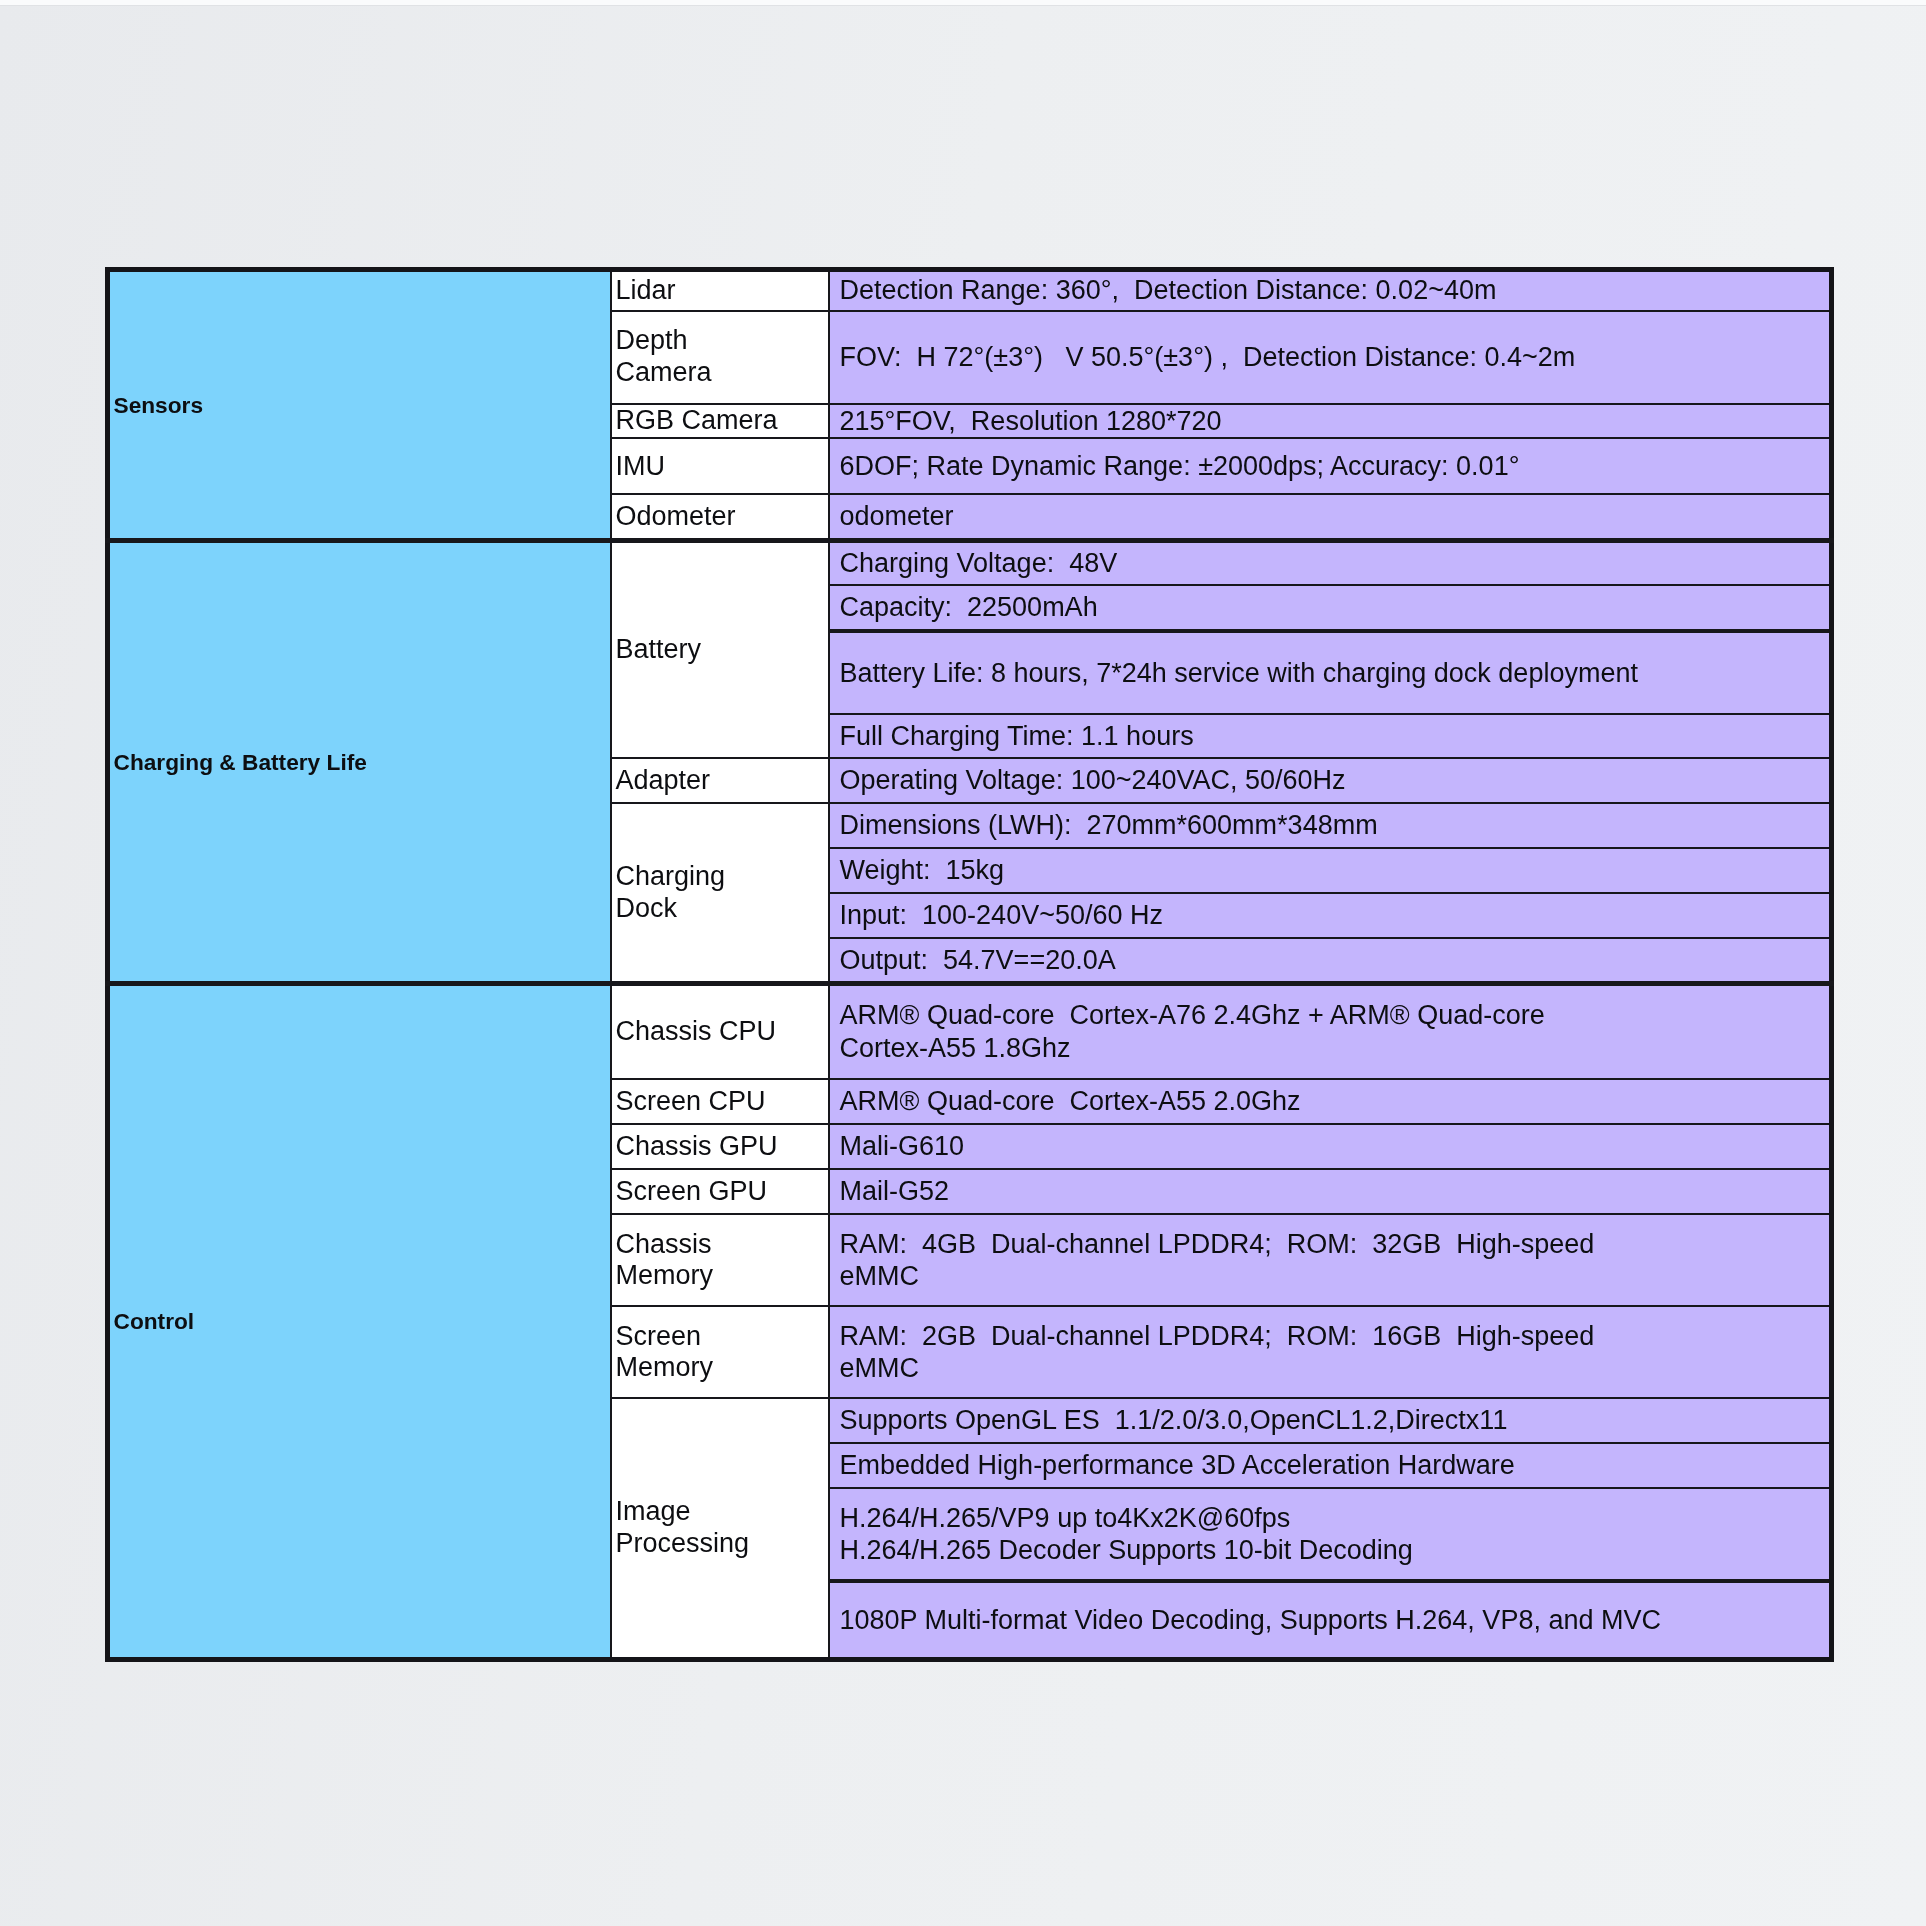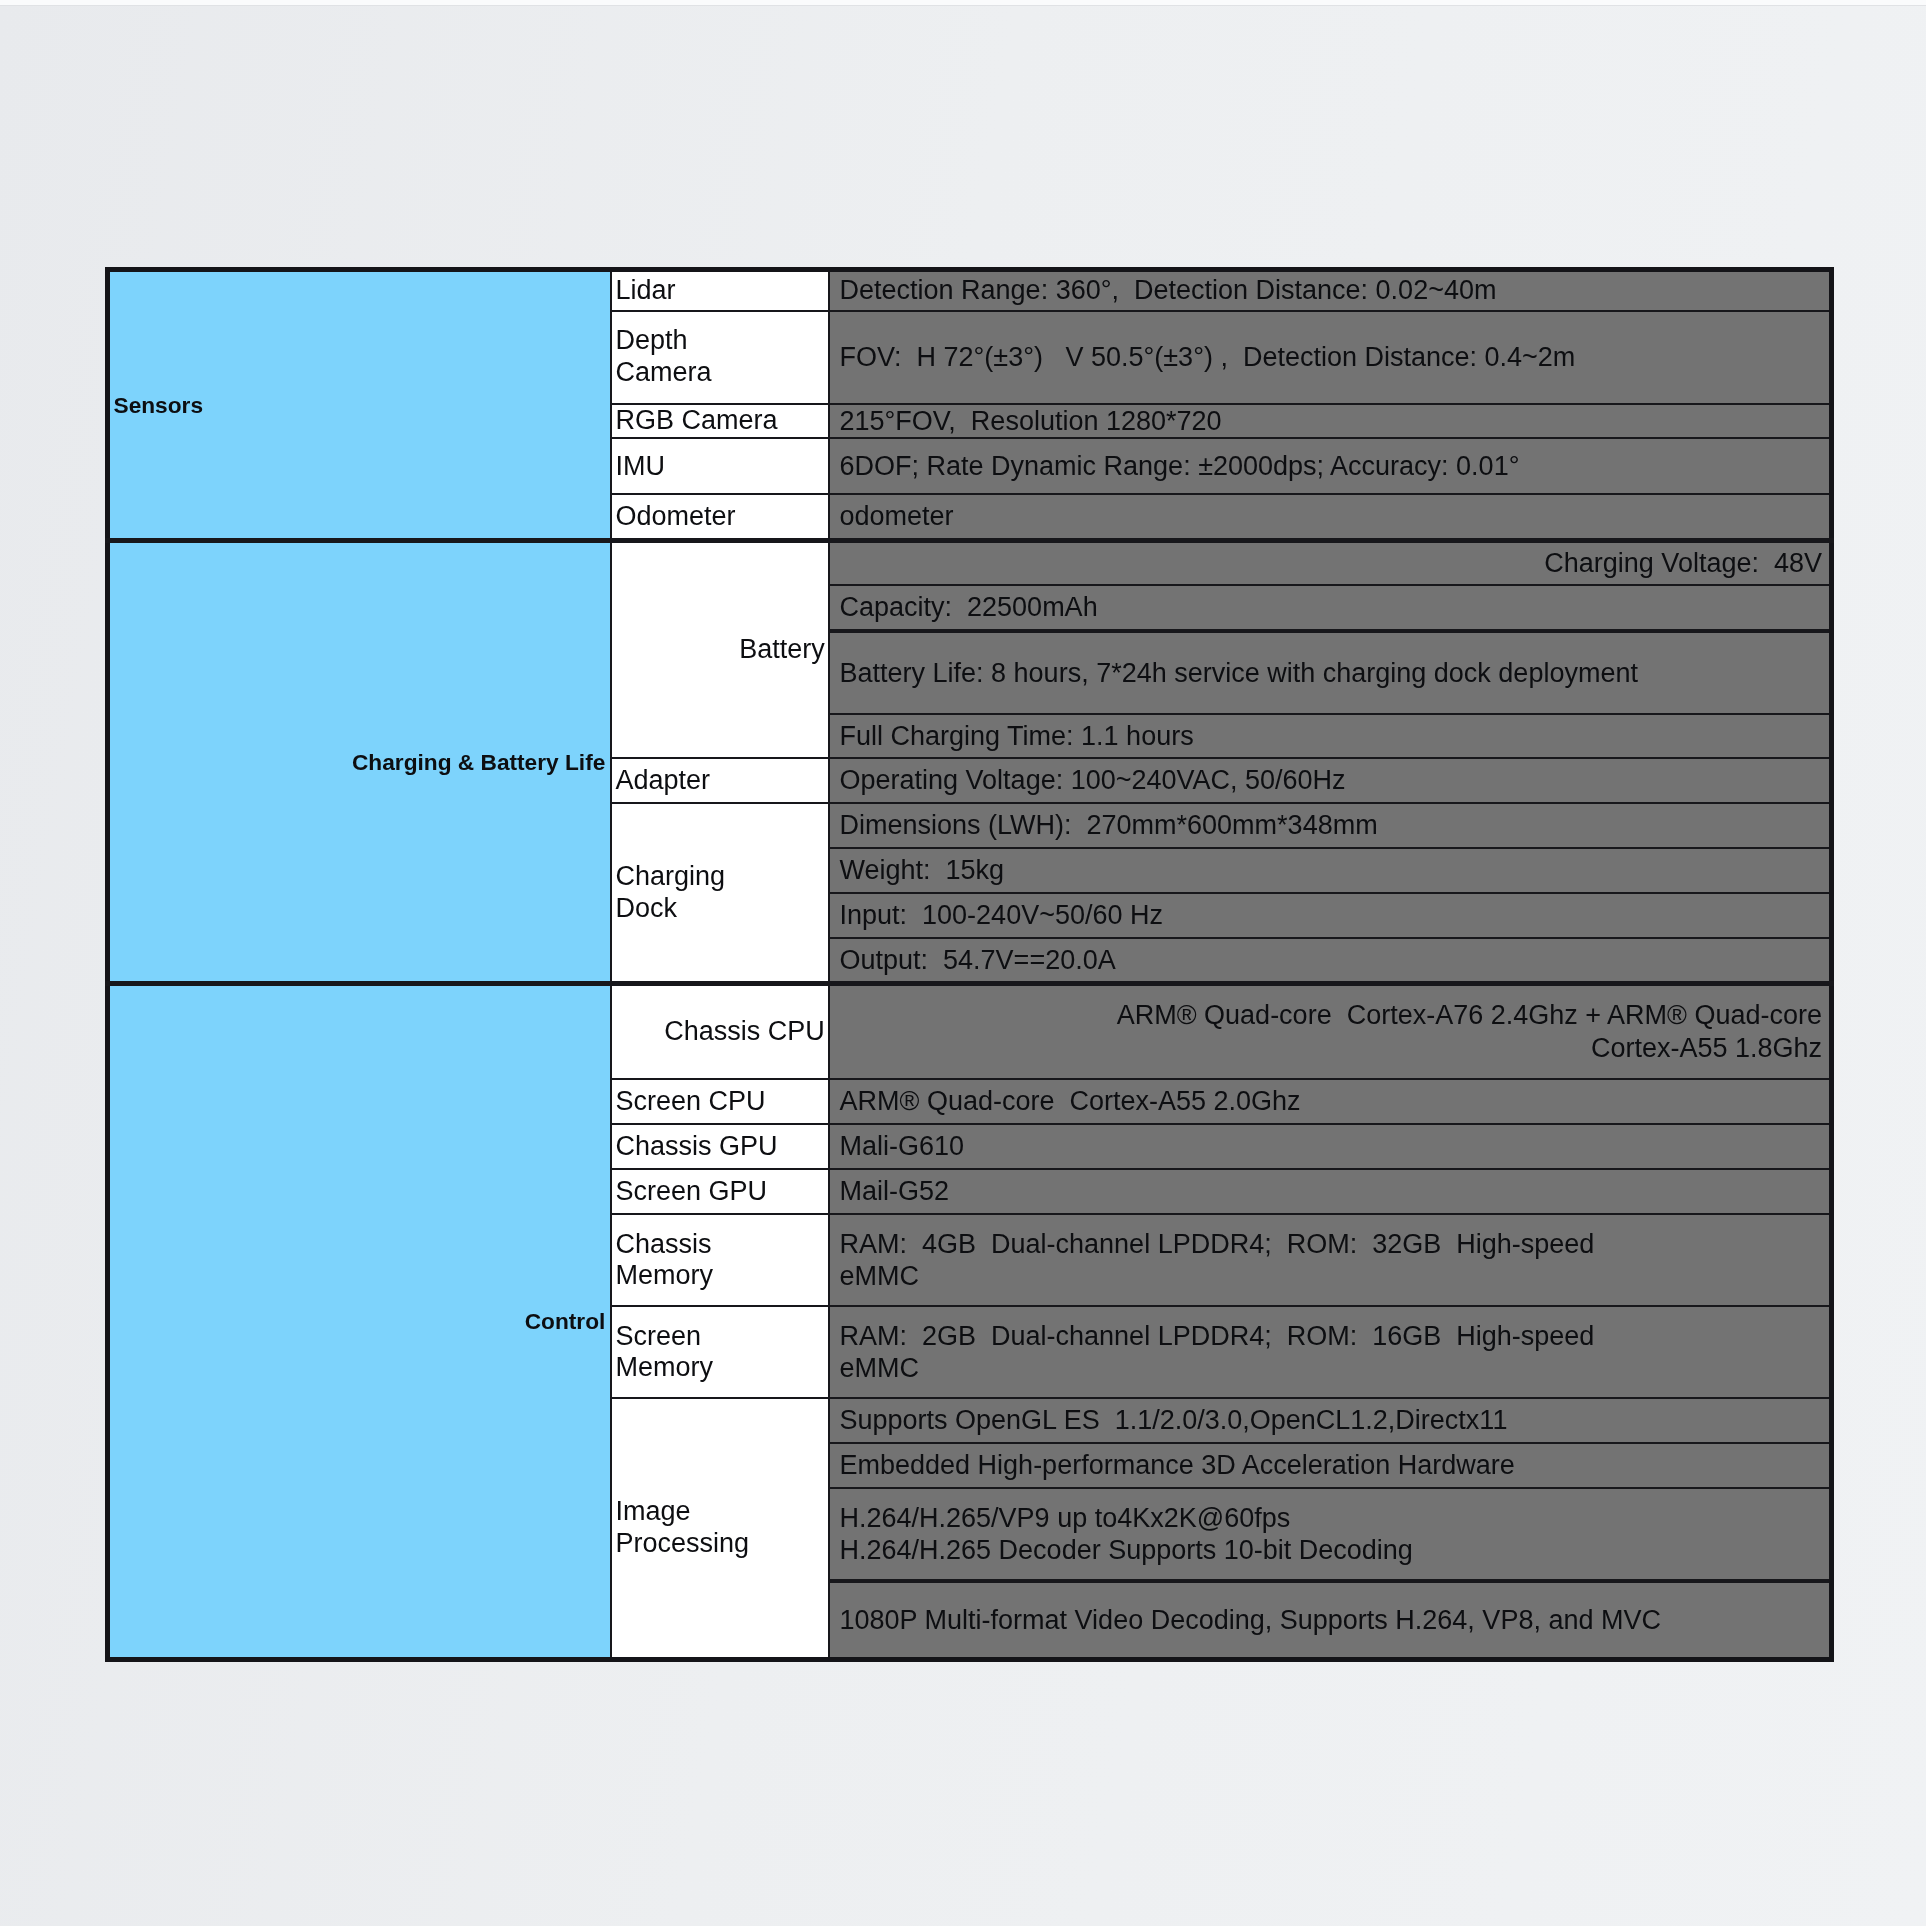--- a/index.html
+++ b/index.html
@@ -40,27 +40,27 @@
     padding-right: 4.2px;
   }
   td.sub {
     background: #ffffff;
     font-size: 27px;
     line-height: 1.18;
     padding-left: 4px;
     padding-right: 2.8px;
   }
   td.val {
-    background: #737373;
+    background: #c4b5fd;
     font-size: 27px;
     line-height: 1.22;
     padding-left: 10px;
     padding-right: 7px;
   }
-  tr.section-start > td { border-top-width: 5px; text-align: right; }
+  tr.section-start > td { border-top-width: 5px; }
   tr.hline-thick > td { border-top-width: 4.2px; }
 </style>
 </head>
 <body>
 
 <div class="top-strip"></div>
 
 <table class="spec">
   <colgroup>
     <col style="width:503px">

